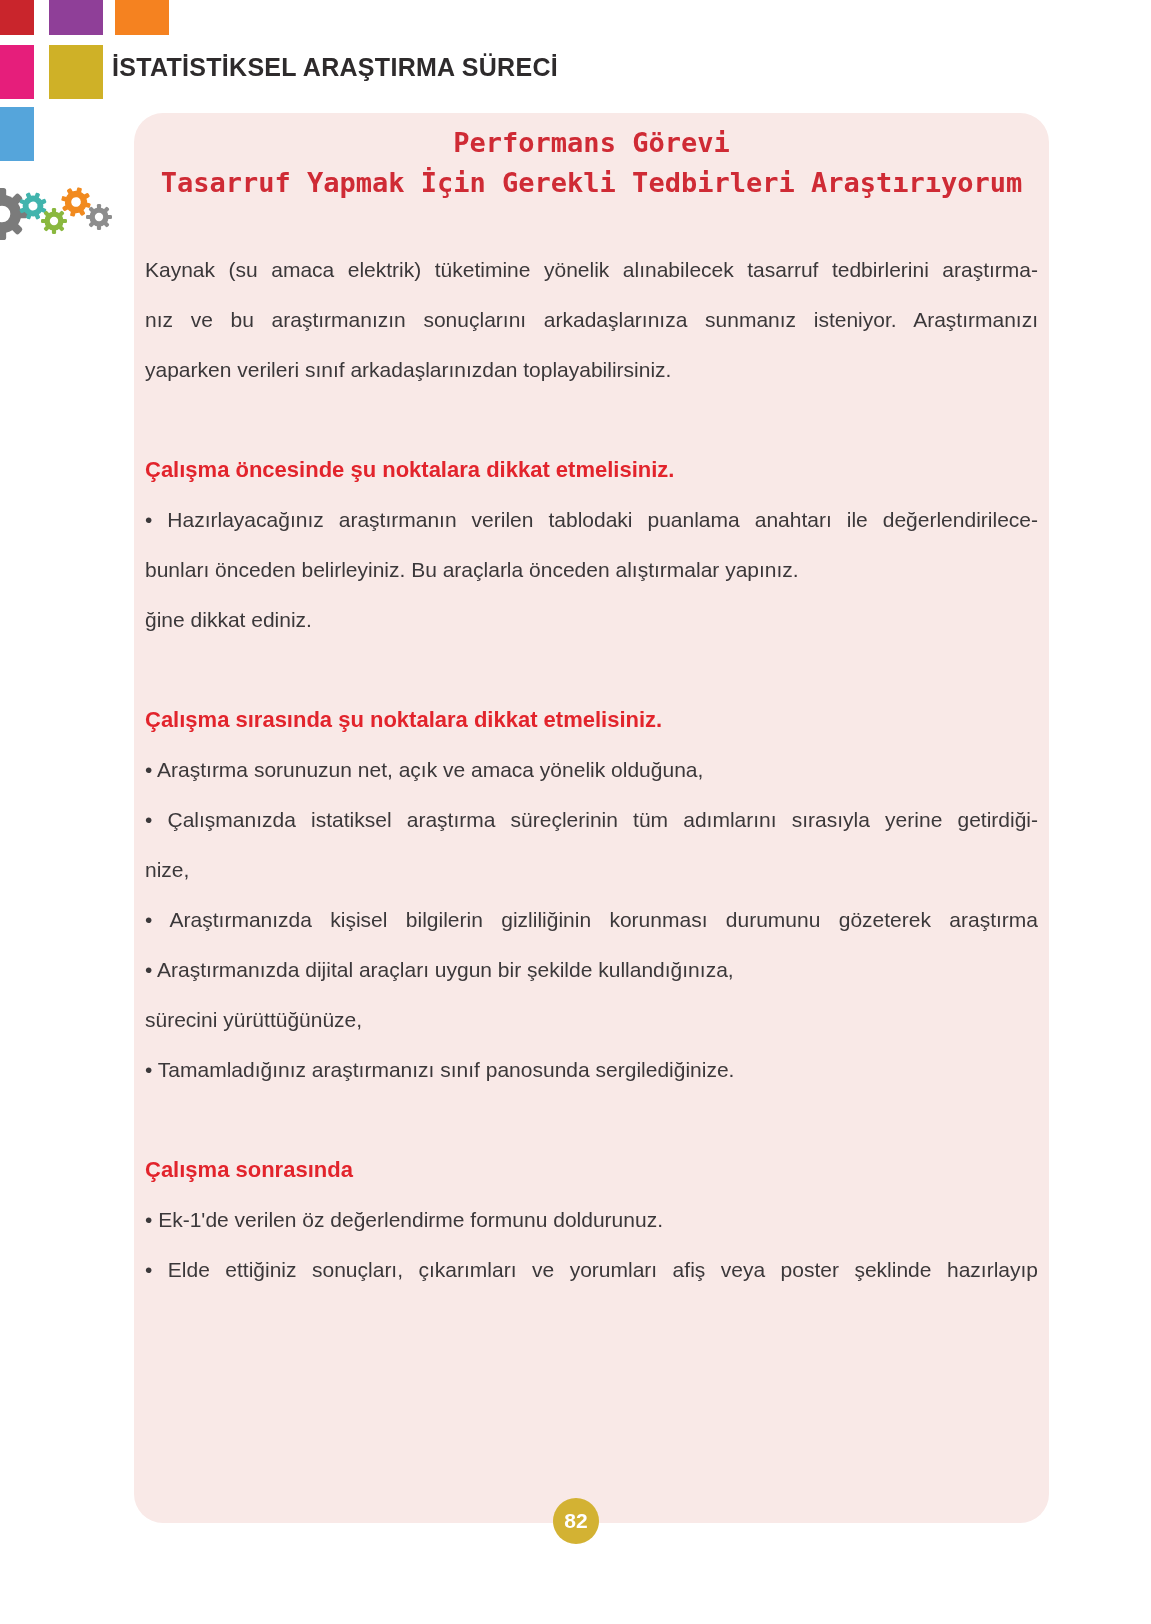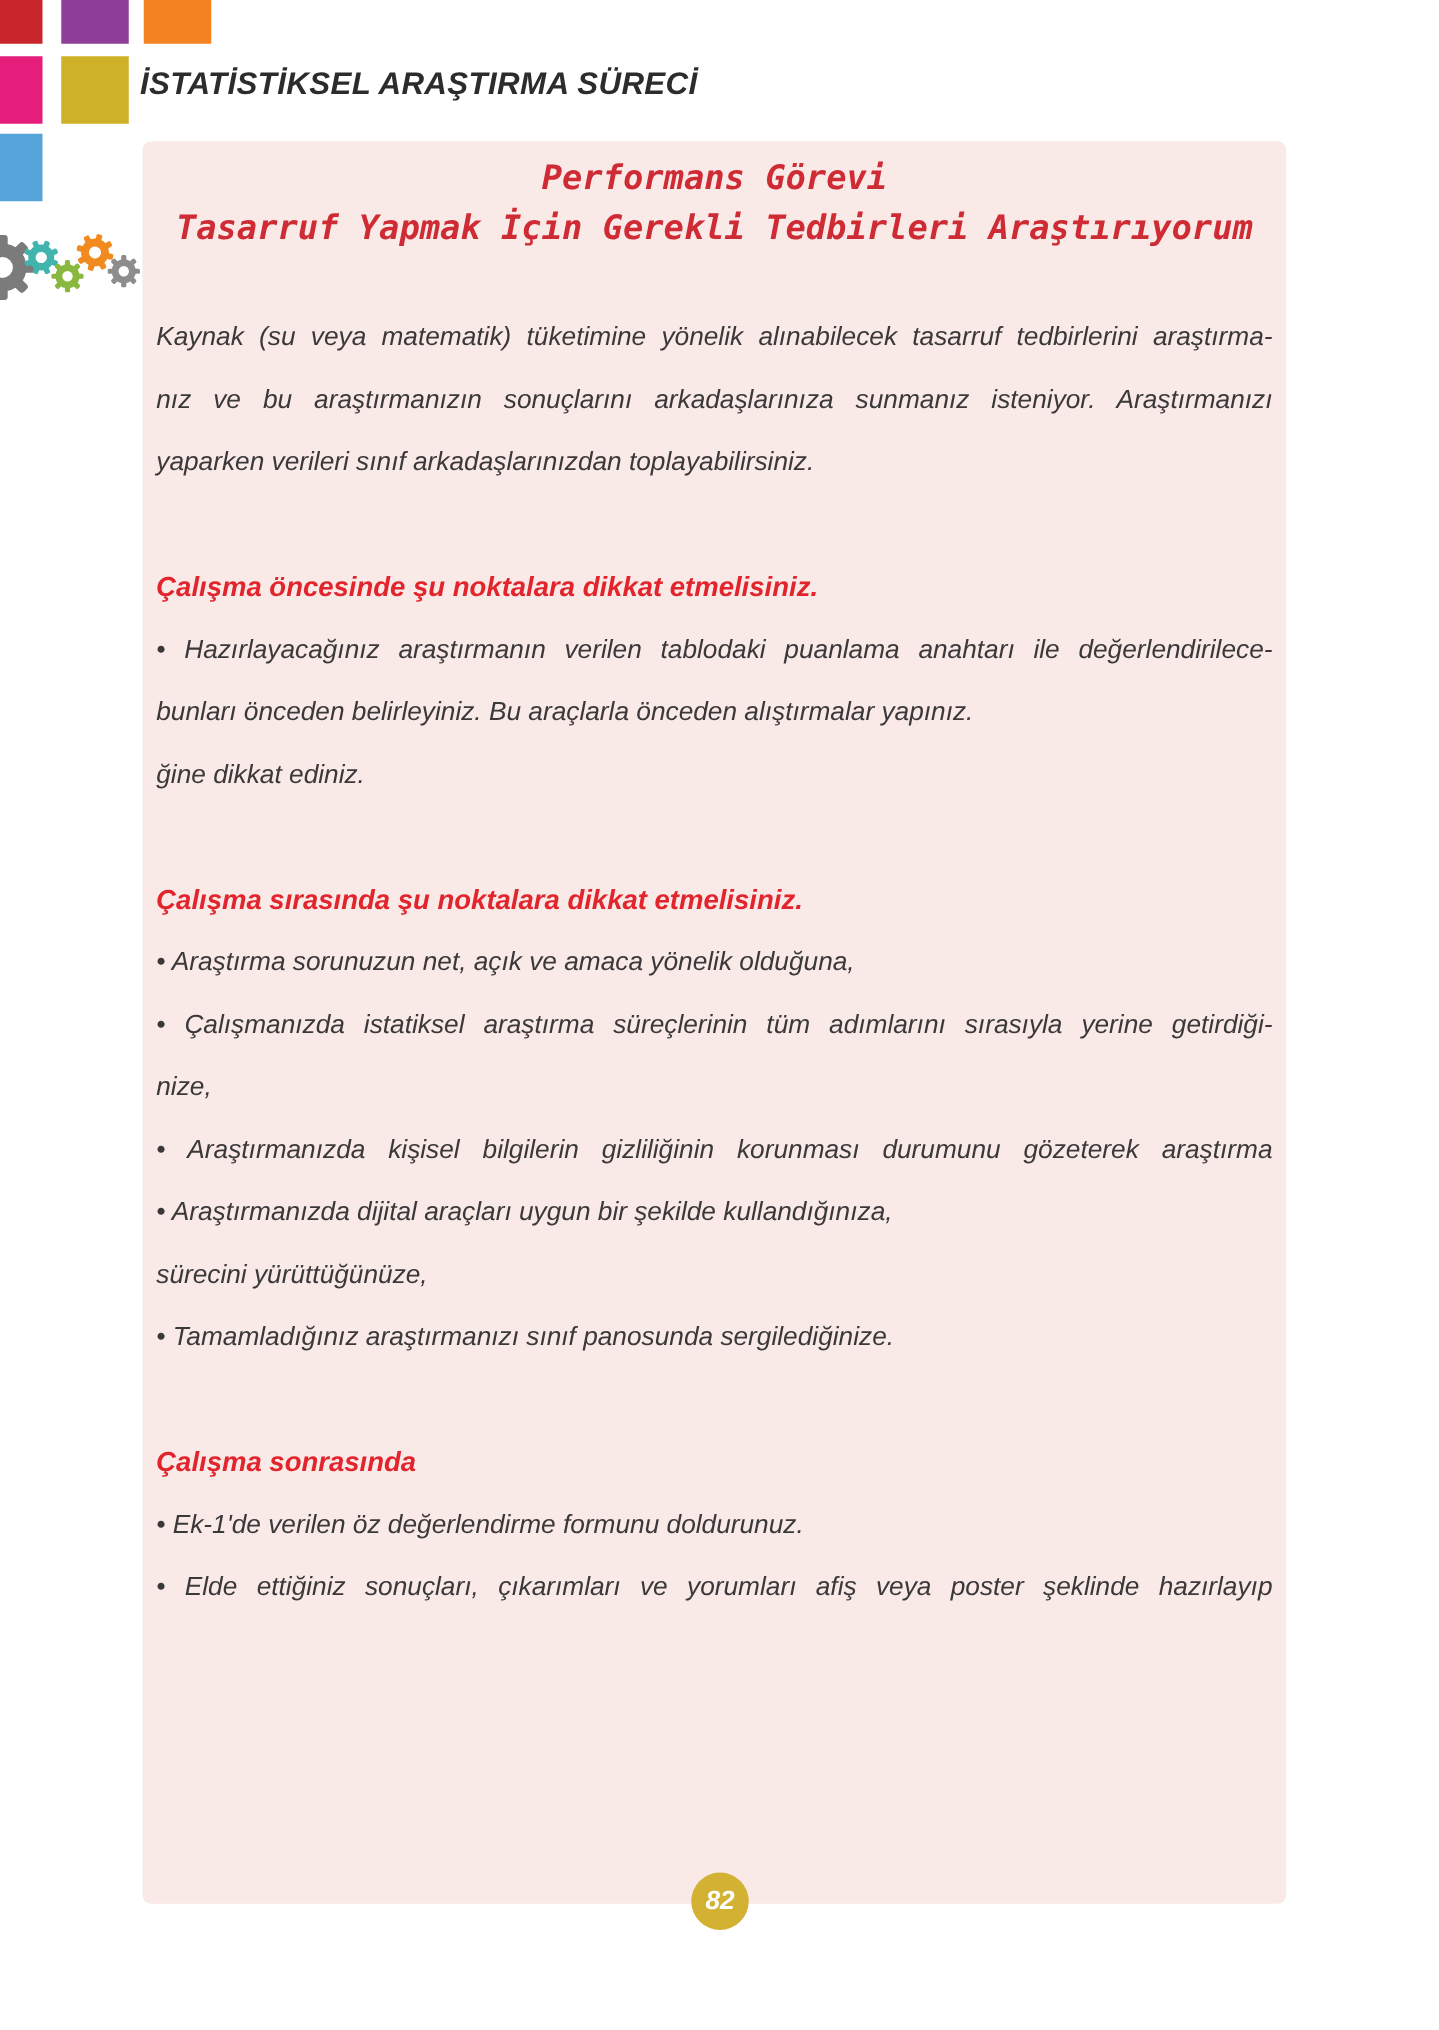--- a/index.html
+++ b/index.html
@@ -6,21 +6,21 @@
     --box-bg:#f9e9e7;
     --title-red:#cf2b35;
     --heading-red:#e2242c;
     --body-ink:#3b383a;
     --badge-gold:#d3b233;
     --header-ink:#2e2b2c;
   }
   html,body{margin:0;padding:0;background:#ffffff;}
   .page{
     position:relative; width:1151px; height:1624px; background:#ffffff;
-    overflow:hidden; font-family:"Liberation Sans", sans-serif;font-style:italic;
+    overflow:hidden; font-family:"Liberation Sans", sans-serif;
   }
   
   .sq{position:absolute; width:54px; height:54px;}
   .sq-red{left:-20px; top:-19px; background:#c9252c;}
   .sq-purple{left:49px; top:-19px; background:#8f3f98;}
   .sq-orange{left:115px; top:-19px; background:#f58220;}
   .sq-magenta{left:-20px; top:45px; background:#e61e7b;}
   .sq-gold{left:49px; top:45px; background:#cfb127;}
   .sq-blue{left:-20px; top:107px; background:#55a5db;}
 
@@ -30,23 +30,23 @@
   }
 
   .gears{position:absolute; left:0; top:182px;}
   .gear-1{color:#7b7b7b;}
   .gear-2{color:#41b4ad;}
   .gear-3{color:#8ab83f;}
   .gear-4{color:#f18a1f;}
   .gear-5{color:#8d8d8d;}
 
   .task-box{
-    position:absolute; left:114px; top:113px; width:915px; height:1410px;
+    position:absolute; left:134px; top:113px; width:915px; height:1410px;
     box-sizing:border-box; padding:10px 11px 0 11px;
-    background:var(--box-bg); border-radius:7px;
+    background:var(--box-bg); border-radius:29px;
   }
   .box-title{
     text-align:center; font-family:"DejaVu Sans Mono", monospace;
     font-weight:bold; font-size:27px; line-height:40px; color:var(--title-red);
   }
   .intro{margin-top:42px;}
   .body-line{
     font-size:21px; line-height:50px; color:var(--body-ink);
   }
   .just{text-align:justify; text-align-last:justify;}
@@ -109,21 +109,21 @@
       <use href="#gear" x="61" y="187" width="30" height="30" class="gear-4"></use>
     </g>
     <use href="#gear" x="86" y="204" width="26" height="26" class="gear-5"></use>
   </svg>
 
   <div class="task-box">
     <div class="box-title">Performans Görevi</div>
     <div class="box-title">Tasarruf Yapmak İçin Gerekli Tedbirleri Araştırıyorum</div>
 
     <div class="intro">
-      <div class="body-line just">Kaynak (su veya matematik) tüketimine yönelik alınabilecek tasarruf tedbirlerini araştırma-</div>
+      <div class="body-line just">Kaynak (su amaca elektrik) tüketimine yönelik alınabilecek tasarruf tedbirlerini araştırma-</div>
       <div class="body-line just">nız ve bu araştırmanızın sonuçlarını arkadaşlarınıza sunmanız isteniyor. Araştırmanızı</div>
       <div class="body-line">yaparken verileri sınıf arkadaşlarınızdan toplayabilirsiniz.</div>
     </div>
 
     <div class="heading">Çalışma öncesinde şu noktalara dikkat etmelisiniz.</div>
     <div class="body-line just">• Hazırlayacağınız araştırmanın verilen tablodaki puanlama anahtarı ile değerlendirilece-</div>
     <div class="body-line">bunları önceden belirleyiniz. Bu araçlarla önceden alıştırmalar yapınız.</div>
     <div class="body-line">ğine dikkat ediniz.</div>
 
     <div class="heading">Çalışma sırasında şu noktalara dikkat etmelisiniz.</div>

